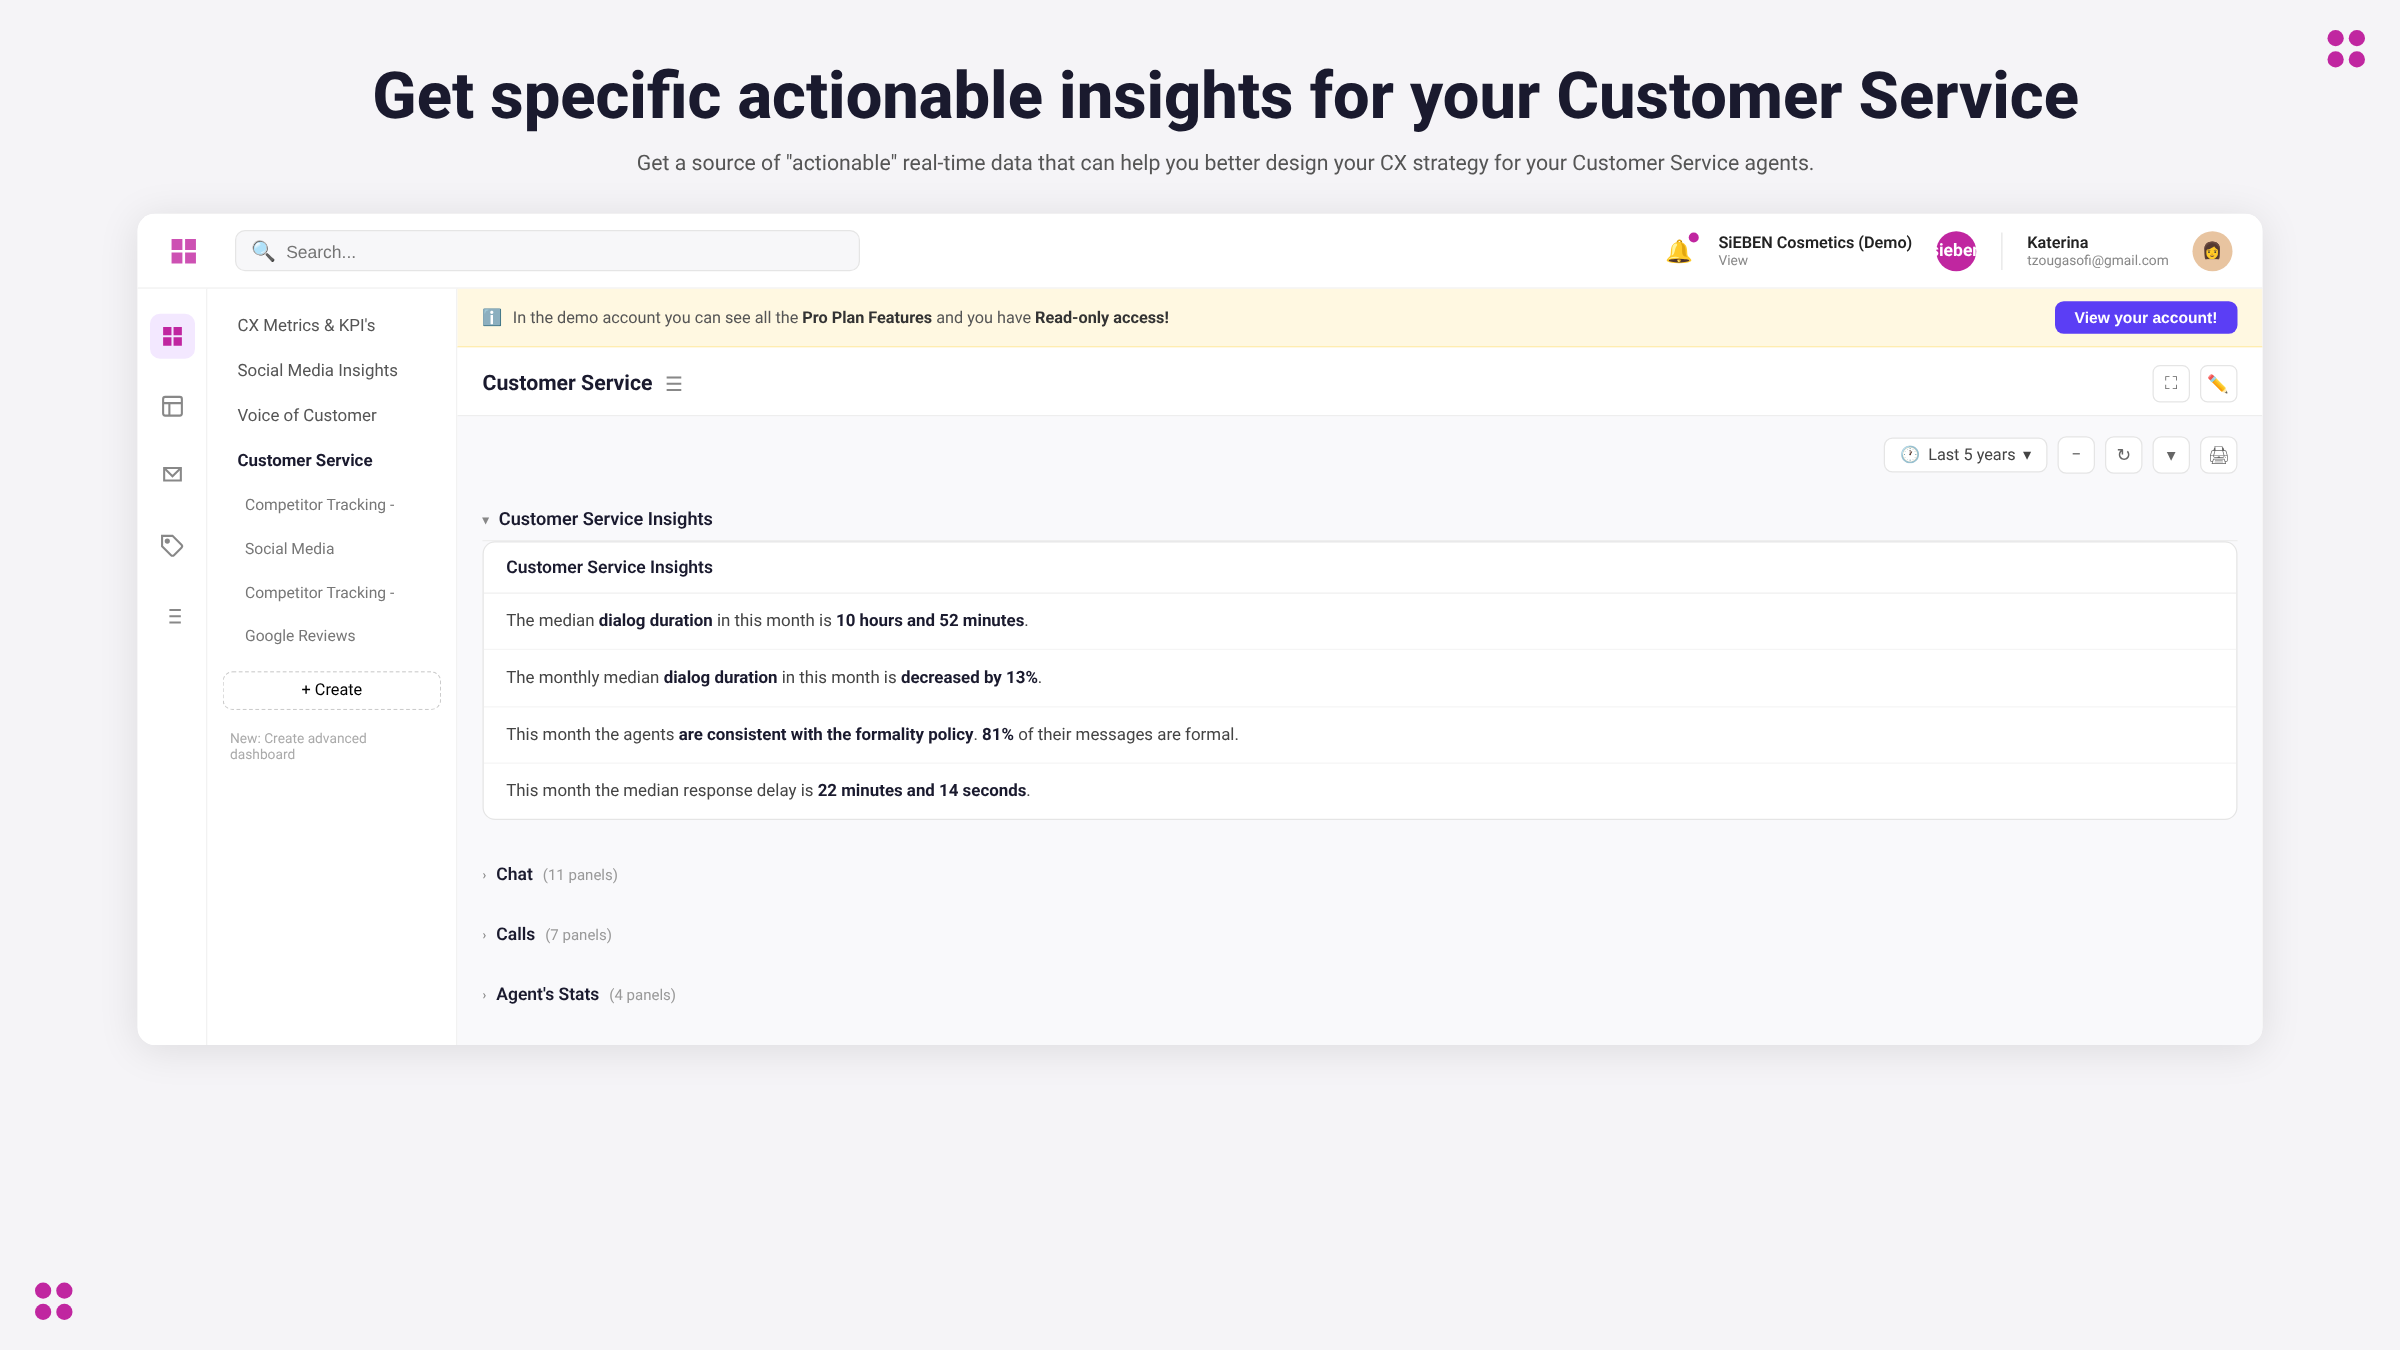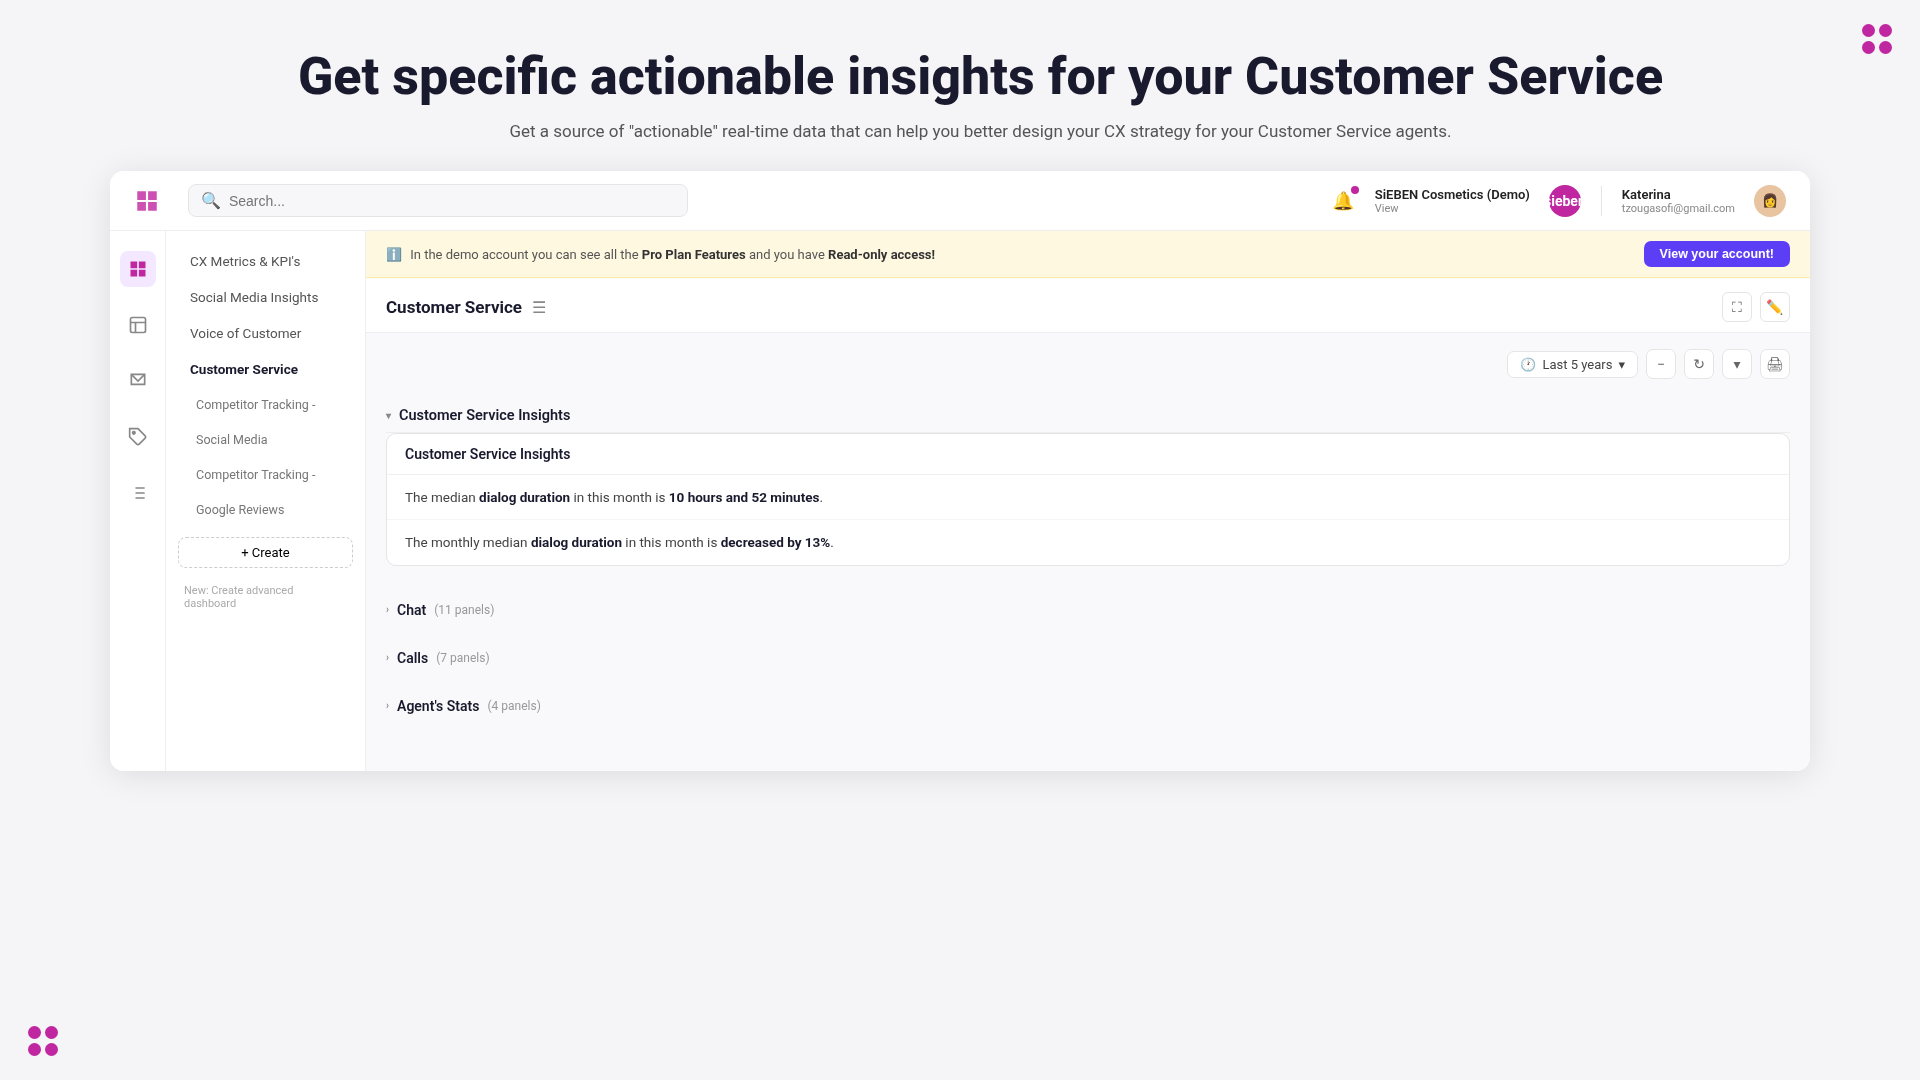--- a/index.html
+++ b/index.html
@@ -603,20 +603,26 @@
 
           <div class="insights-card">
             <div class="insights-card-header">Customer Service Insights</div>
 
             <div class="insight-row">
               The median <strong>dialog duration</strong> in this month is <strong>10 hours and 52 minutes</strong>.
             </div>
             <div class="insight-row">
               The monthly median <strong>dialog duration</strong> in this month is <strong>decreased by 13%</strong>.
             </div>
+            <div class="insight-row">
+              This month the agents <strong>are consistent with the formality policy</strong>. <strong>81%</strong> of their messages are formal.
+            </div>
+            <div class="insight-row">
+              This month the median response delay is <strong>22 minutes and 14 seconds</strong>.
+            </div>
           </div>
         </div>
 
         <div class="sub-section">
           <div class="sub-section-header">
             <span class="chevron-right">›</span>
             <span>Chat</span>
             <span class="sub-section-count">(<span>11 panels</span>)</span>
           </div>
         </div>

